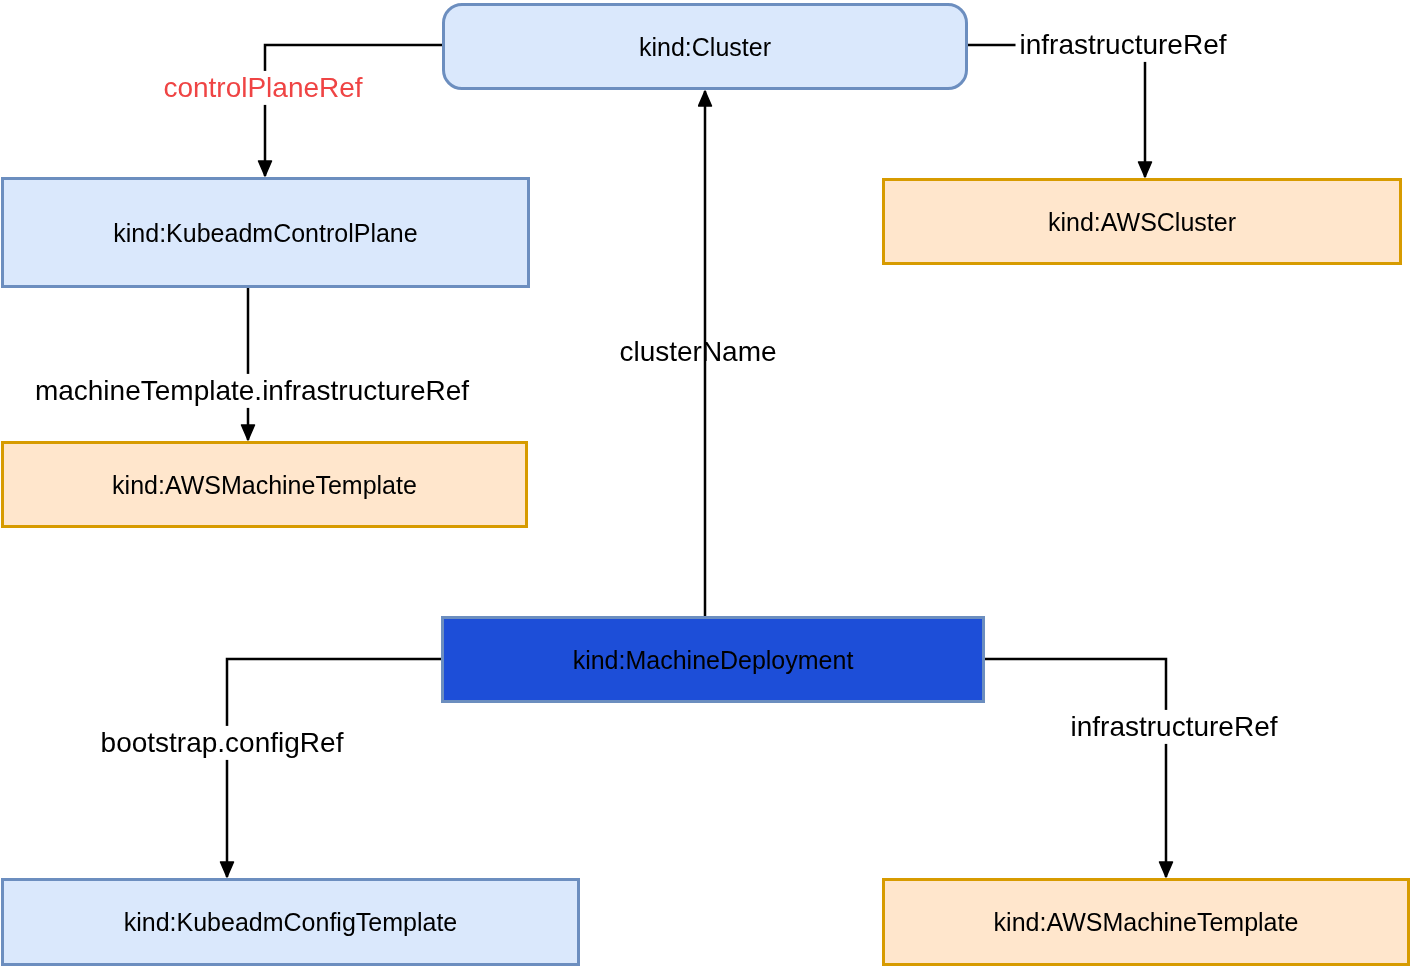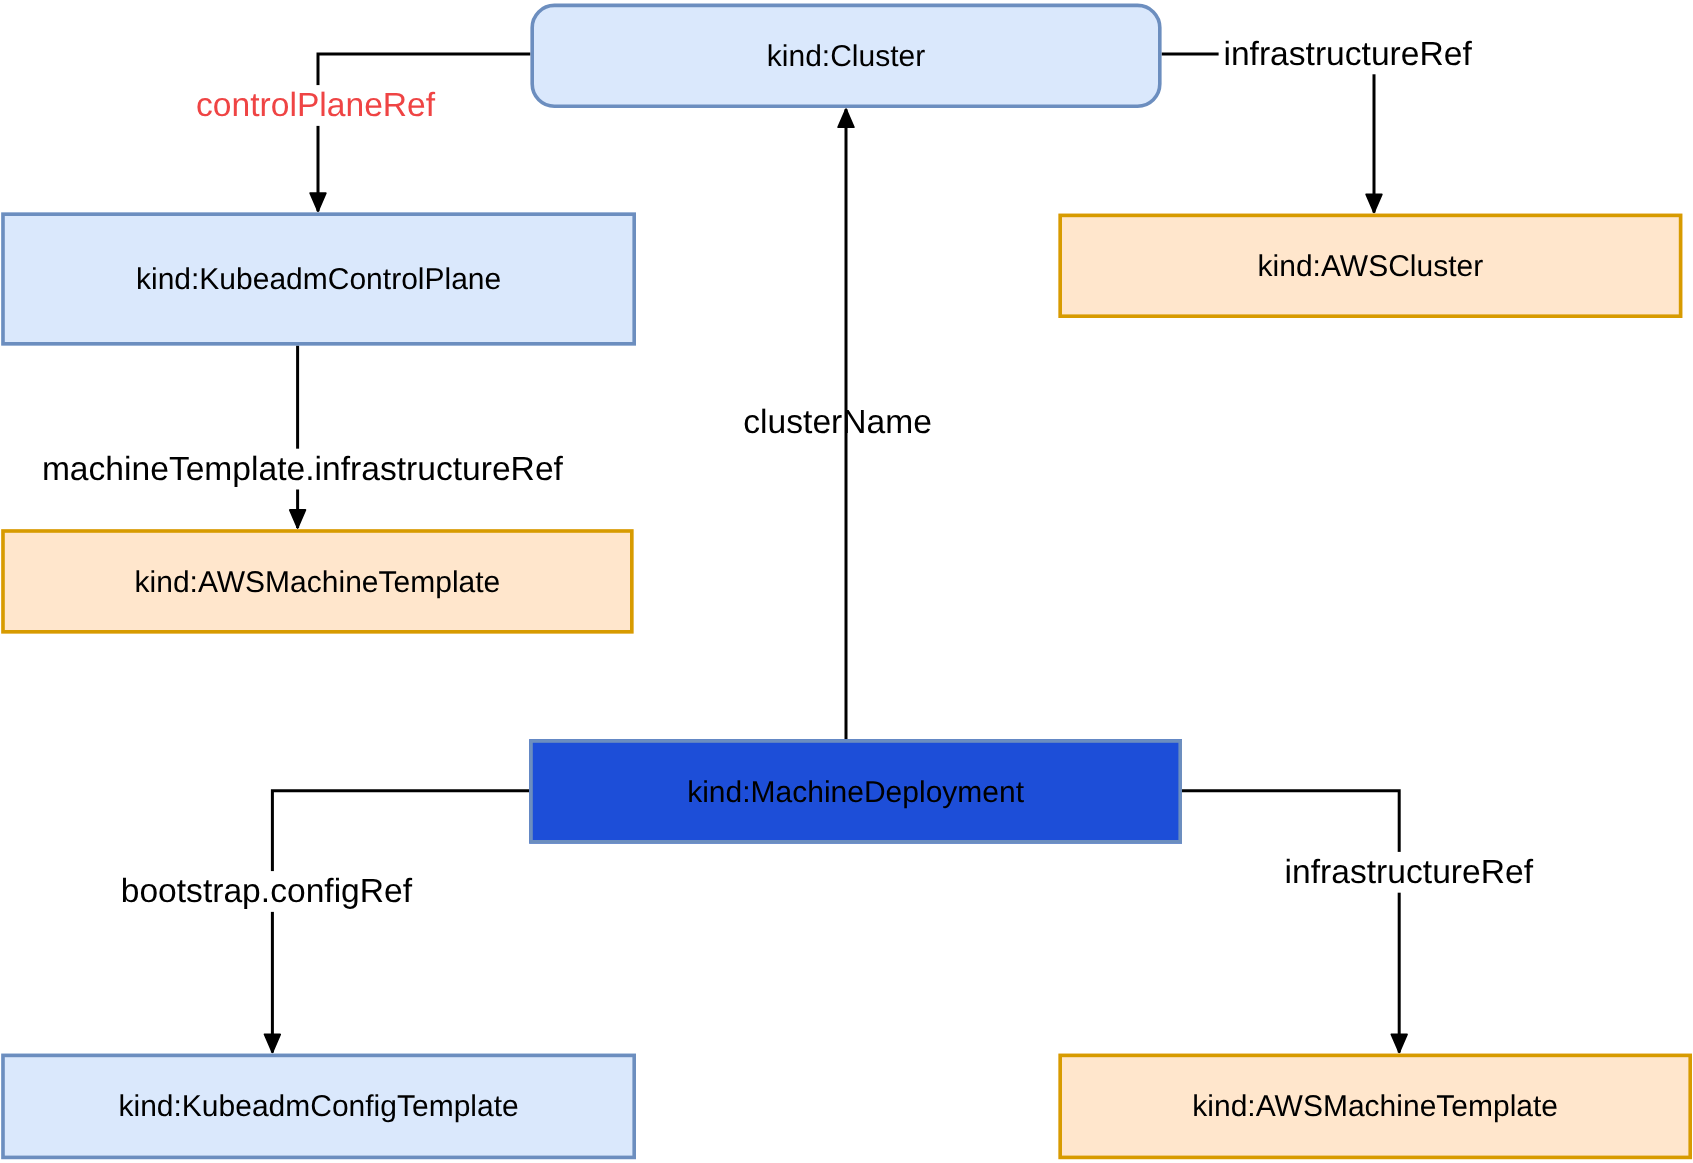--- a/index.html
+++ b/index.html
@@ -79,21 +79,21 @@
       </div>
       <div class="node" style="left: 882px; top: 178px; width: 520px; height: 87px; background: rgb(255, 230, 204); border-color: rgb(215, 155, 0); text-align: right;">
         <span class="node-label" style="color: rgb(0, 0, 0);">kind:AWSCluster</span>
       </div>
       <div class="node" style="left: 1px; top: 441px; width: 527px; height: 87px; background: rgb(255, 230, 204); border-color: rgb(215, 155, 0);">
         <span class="node-label" style="color: rgb(0, 0, 0);">kind:AWSMachineTemplate</span>
       </div>
       <div class="node" style="left: 441px; top: 616px; width: 544px; height: 87px; background: #1d4ed8; border-color: rgb(108, 142, 191);">
         <span class="node-label" style="color: rgb(0, 0, 0);">kind:MachineDeployment</span>
       </div>
-      <div class="node" style="left: 1px; top: 878px; width: 529px; height: 88px; background: rgb(218, 232, 252); border-color: rgb(108, 142, 191);">
+      <div class="node" style="left: 1px; top: 878px; width: 579px; height: 88px; background: rgb(218, 232, 252); border-color: rgb(108, 142, 191);">
         <span class="node-label" style="color: rgb(0, 0, 0);">kind:KubeadmConfigTemplate</span>
       </div>
       <div class="node" style="left: 882px; top: 878px; width: 528px; height: 88px; background: rgb(255, 230, 204); border-color: rgb(215, 155, 0);">
         <span class="node-label" style="color: rgb(0, 0, 0);">kind:AWSMachineTemplate</span>
       </div>
     </div>
   <div id="labels-host">
       <div class="edge-label bg-white" style="left: 263px; top: 88px; color: #ef4444;">controlPlaneRef</div>
       <div class="edge-label bg-white" style="left: 1123px; top: 45px; color: rgb(0, 0, 0);">infrastructureRef</div>
       <div class="edge-label bg-white" style="left: 252px; top: 352px; color: rgb(0, 0, 0); margin-top: 39px;">machineTemplate.infrastructureRef</div>

